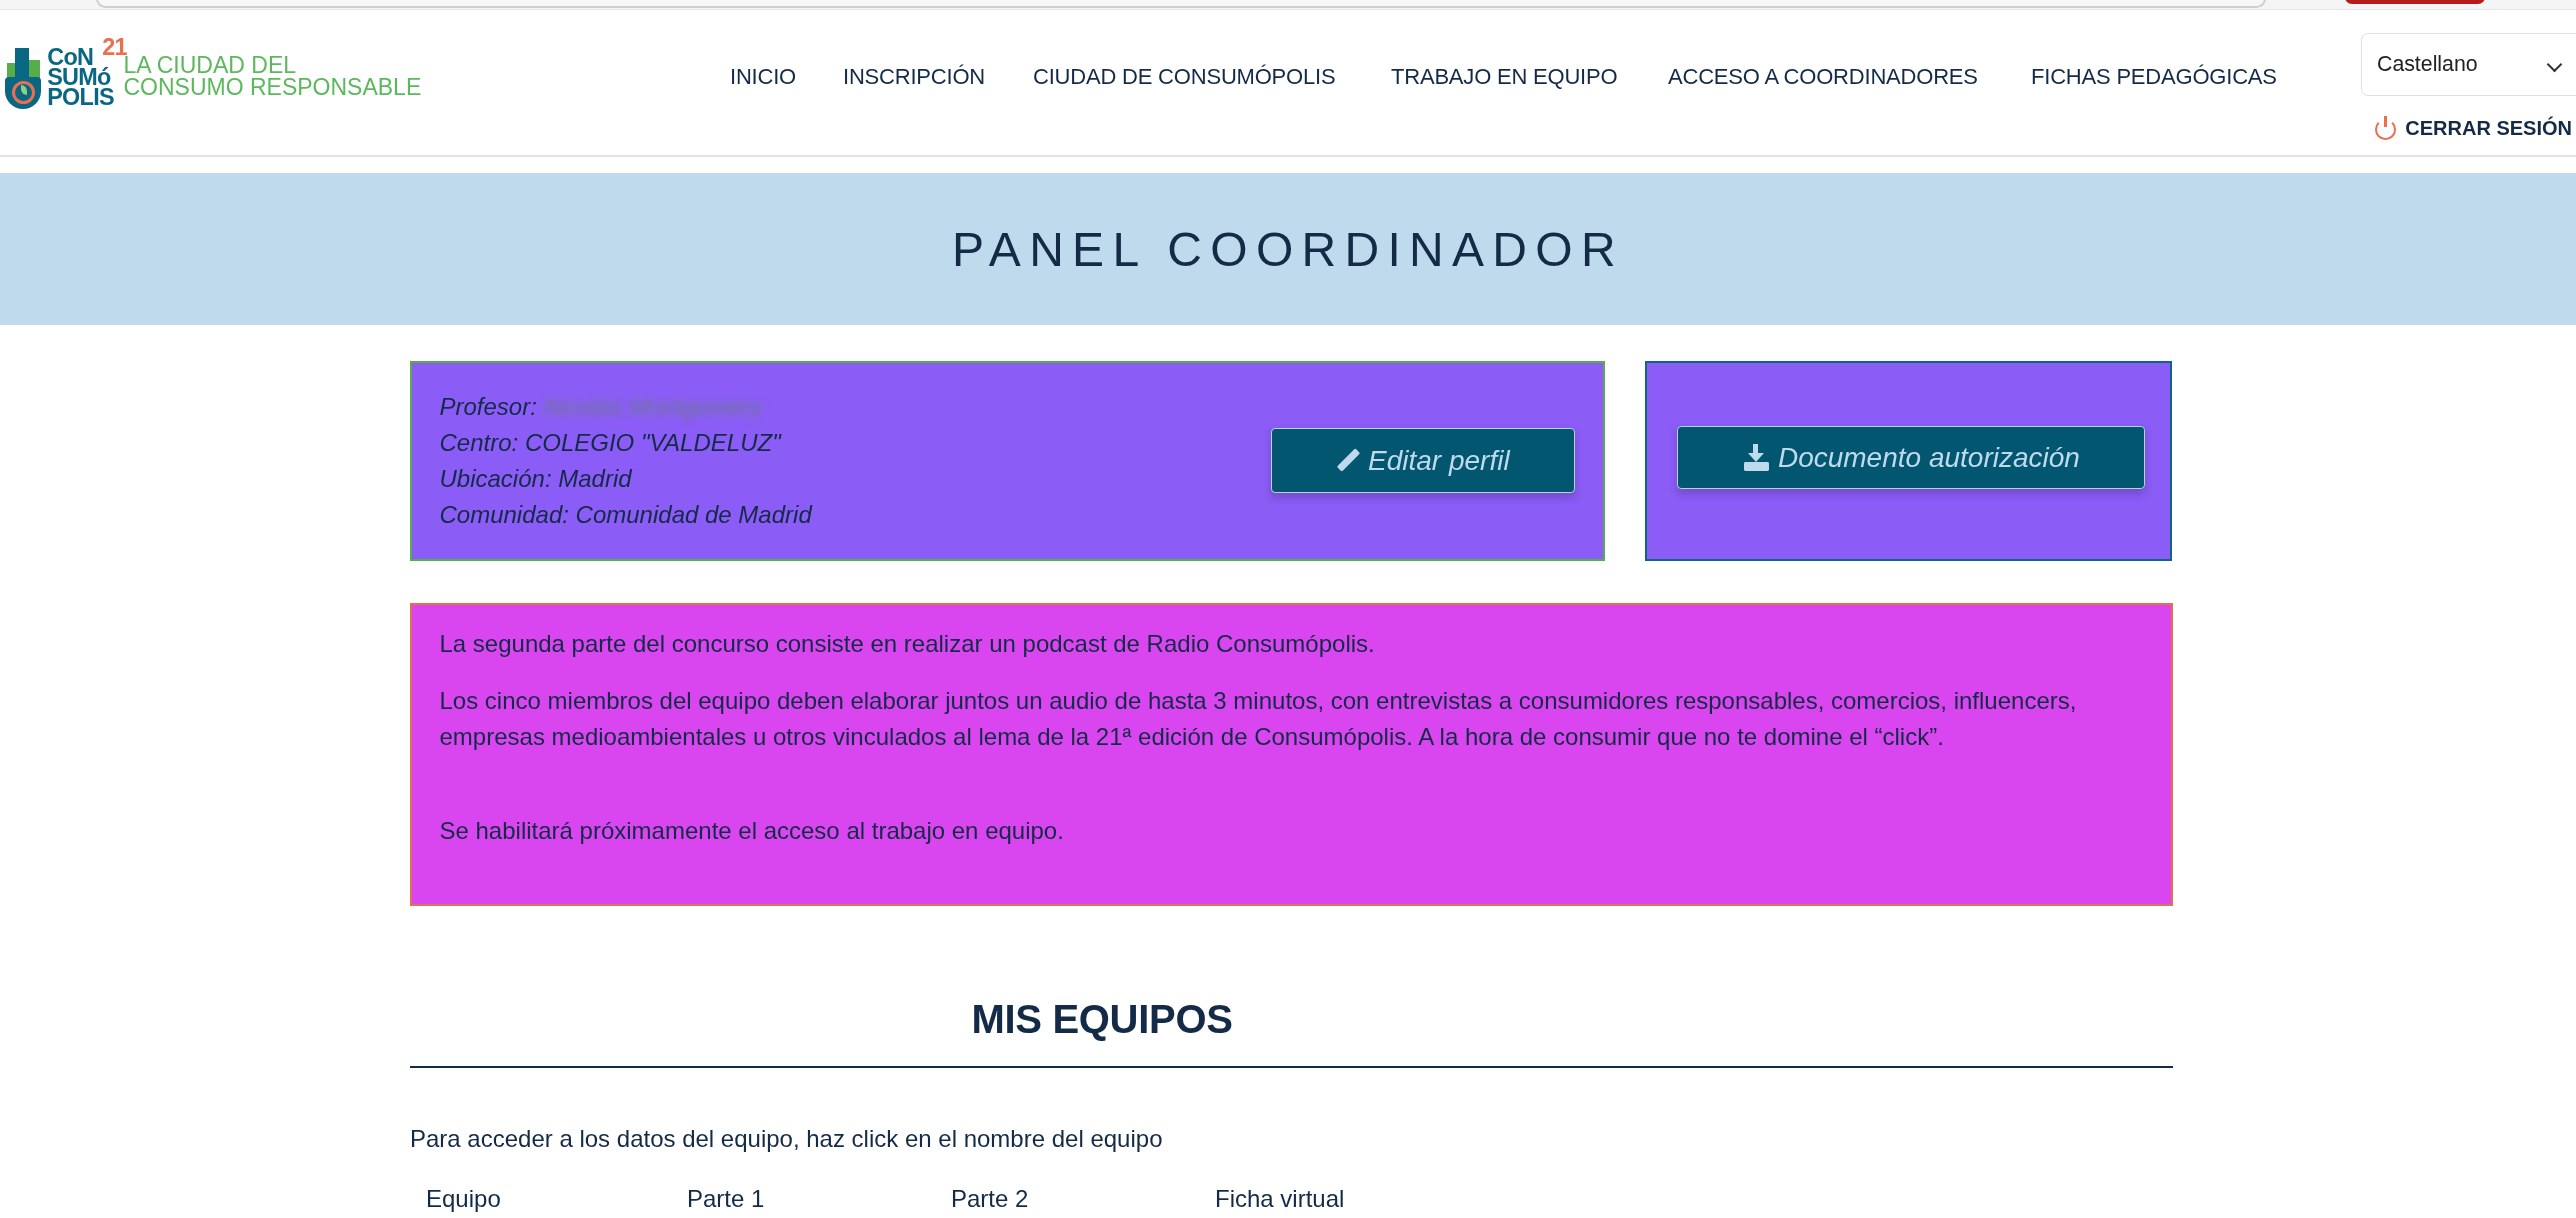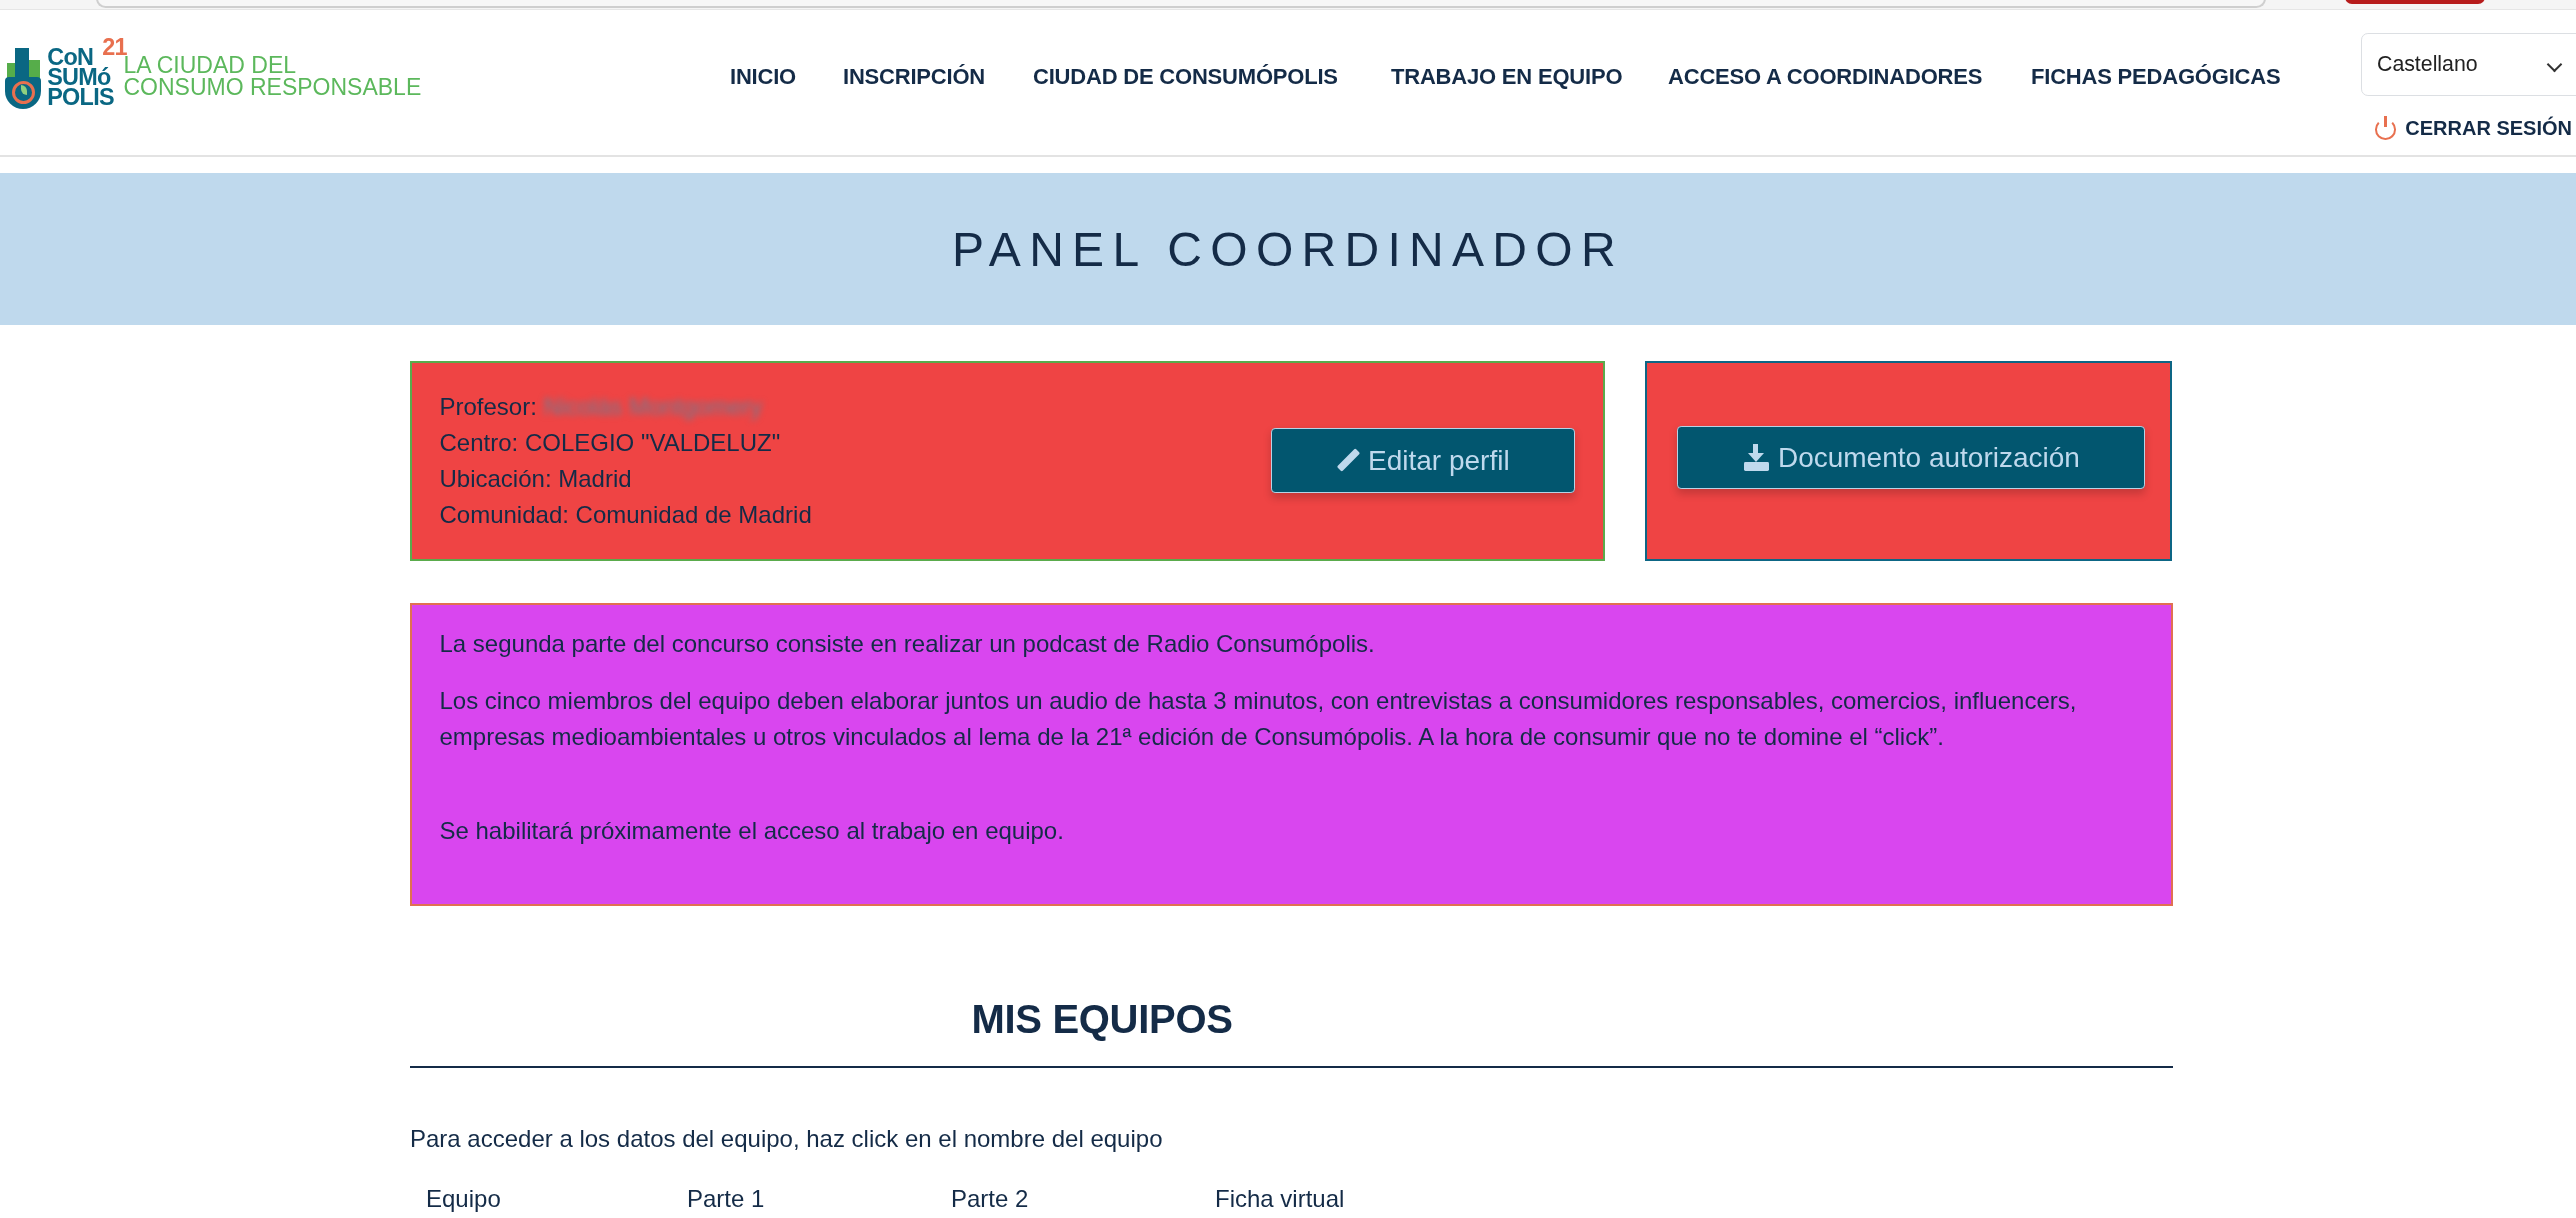--- a/index.html
+++ b/index.html
@@ -20,38 +20,38 @@
   .logo-icon .b3 { position: absolute; left: 25px; top: 15px; width: 11px; height: 36px; background: #56ad4a; }
   .logo-icon .hand { position: absolute; left: 1.4px; top: 32px; width: 36px; height: 32px; background: #0a6783; border-radius: 4.1px 4.1px 18px 18px; }
   .logo-icon .ring { position: absolute; left: 7.6px; top: 36px; width: 23.4px; height: 23.4px; border: 3.4px solid #e8704f; border-radius: 50%; }
   .logo-icon .leaf { position: absolute; left: 16.5px; top: 40px; width: 6.9px; height: 9.6px; background: #8fd07f; border-radius: 0 6.9px 0 6.9px; }
   .logo-word { display: flex; flex-direction: column; line-height: 20px; font-weight: 900; font-size: 23.4px; color: #0a6783; letter-spacing: -0.7px; position: relative; margin-right: 9.6px; }
   .logo-word .num { position: absolute; left: 55px; top: -9.6px; color: #e8704f; font-size: 23.4px; }
   .logo-tag { display: flex; flex-direction: column; font-weight: 400; font-size: 23px; color: #5cb85c; line-height: 21.3px; margin-top: 0; }
 
   
   .nav { position: absolute; top: 54px; left: 0; height: 27.5px; }
-  .nav a { position: absolute; top: 0; white-space: nowrap; font-weight: 700; font-size: 22px; color: #142b47; text-decoration: none; letter-spacing: -0.2px; }
+  .nav a { position: absolute; top: 0; white-space: nowrap; font-weight: 400; font-size: 22px; color: #142b47; text-decoration: none; letter-spacing: -0.2px; }
 
   .lang-select { position: absolute; left: 2361px; top: 23.4px; width: 227px; height: 63px; border: 1.4px solid #dcdfe3; border-radius: 6.9px; background: #fff; display: flex; align-items: center; padding-left: 15px; }
   .lang-select span.val { font-size: 21.3px; color: #222; }
   .lang-select .chev { position: absolute; left: 187px; top: 25px; width: 11px; height: 11px; border-right: 2.1px solid #333; border-bottom: 2.1px solid #333; transform: rotate(45deg); }
 
   .logout { position: absolute; left: 2375px; top: 102px; display: flex; align-items: center; height: 33px; }
   .power { width: 20.7px; height: 23.4px; position: relative; margin-right: 9.6px; }
   .power .arc { position: absolute; left: 0; top: 2.8px; width: 20.7px; height: 20.7px; border: 2.8px solid #e8704f; border-top-color: transparent; border-radius: 50%; }
   .power .stem { position: absolute; left: 9px; top: 0; width: 2.8px; height: 11px; background: #e8704f; }
   .logout span.txt { font-weight: 700; font-size: 20px; color: #142b47; white-space: nowrap; }
 
   
   .banner { position: absolute; left: 0; top: 173px; width: 2576px; height: 152px; background: #bfd9ed; display: flex; align-items: center; justify-content: center; }
   .banner h1 { font-weight: 400; font-size: 48px; letter-spacing: 8.3px; color: #142b47; margin-left: 0px; }
 
   
-  .card { position: absolute; background: #ef4444; }
+  .card { position: absolute; background: #8b5cf6; font-style: italic; }
   .card-profile { left: 410px; top: 361px; width: 1195px; height: 200px; border: 2.1px solid #5aab4c; }
   .card-doc { left: 1645px; top: 361px; width: 527px; height: 200px; border: 2.1px solid #0d6685; }
   .profile-lines { position: absolute; left: 27.5px; top: 26px; font-size: 24px; line-height: 36px; color: #142b47; }
   .profile-lines .row { white-space: nowrap; }
   .profile-lines .blur { filter: blur(3.4px); color: #6b7b90; }
   .btn { position: absolute; background: #02566f; color: #bfd9ed; border-radius: 4.1px; display: flex; align-items: center; justify-content: center; font-size: 28px; box-shadow: 0 4.1px 8.3px rgba(0,0,0,0.18); border: 1.4px solid #b9d3e6; white-space: nowrap; }
   .btn-edit { left: 859px; top: 65px; width: 304px; height: 65px; }
   .btn-doc { left: 30px; top: 63px; width: 468px; height: 63px; }
   .btn .ic { display: inline-block; margin-right: 8.3px; }
   .pencil { width: 23.4px; height: 23.4px; position: relative; }

